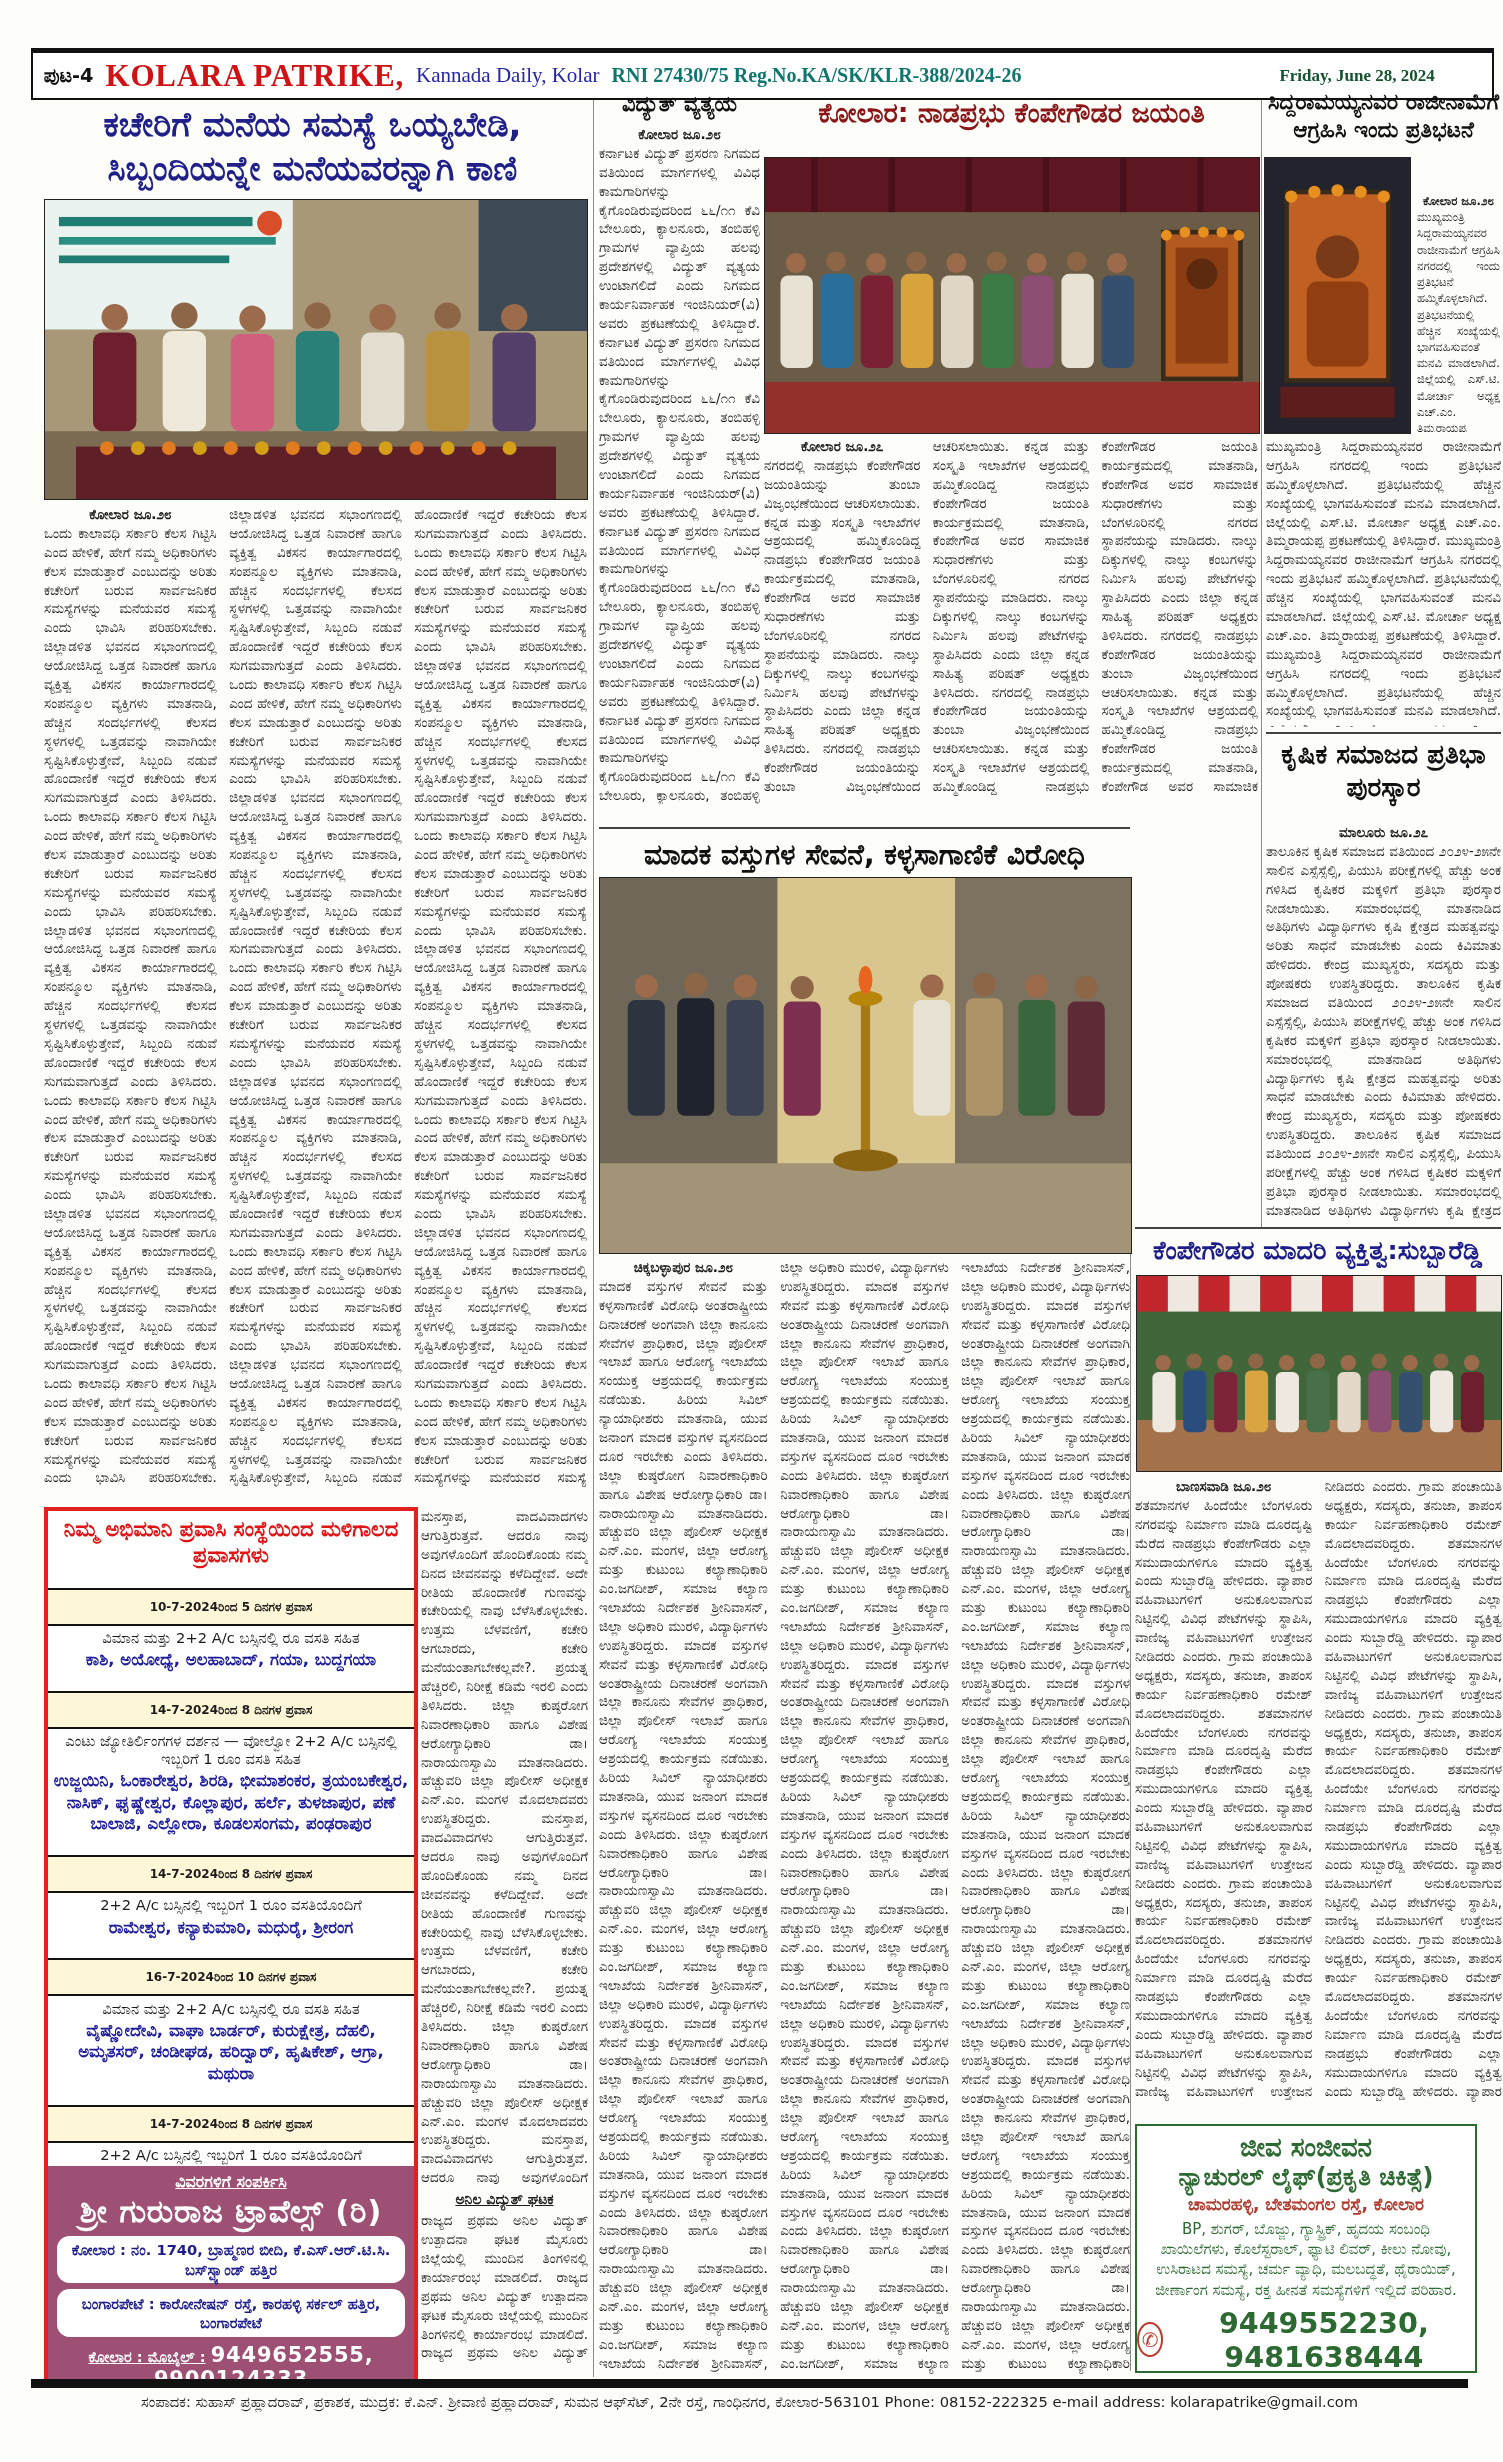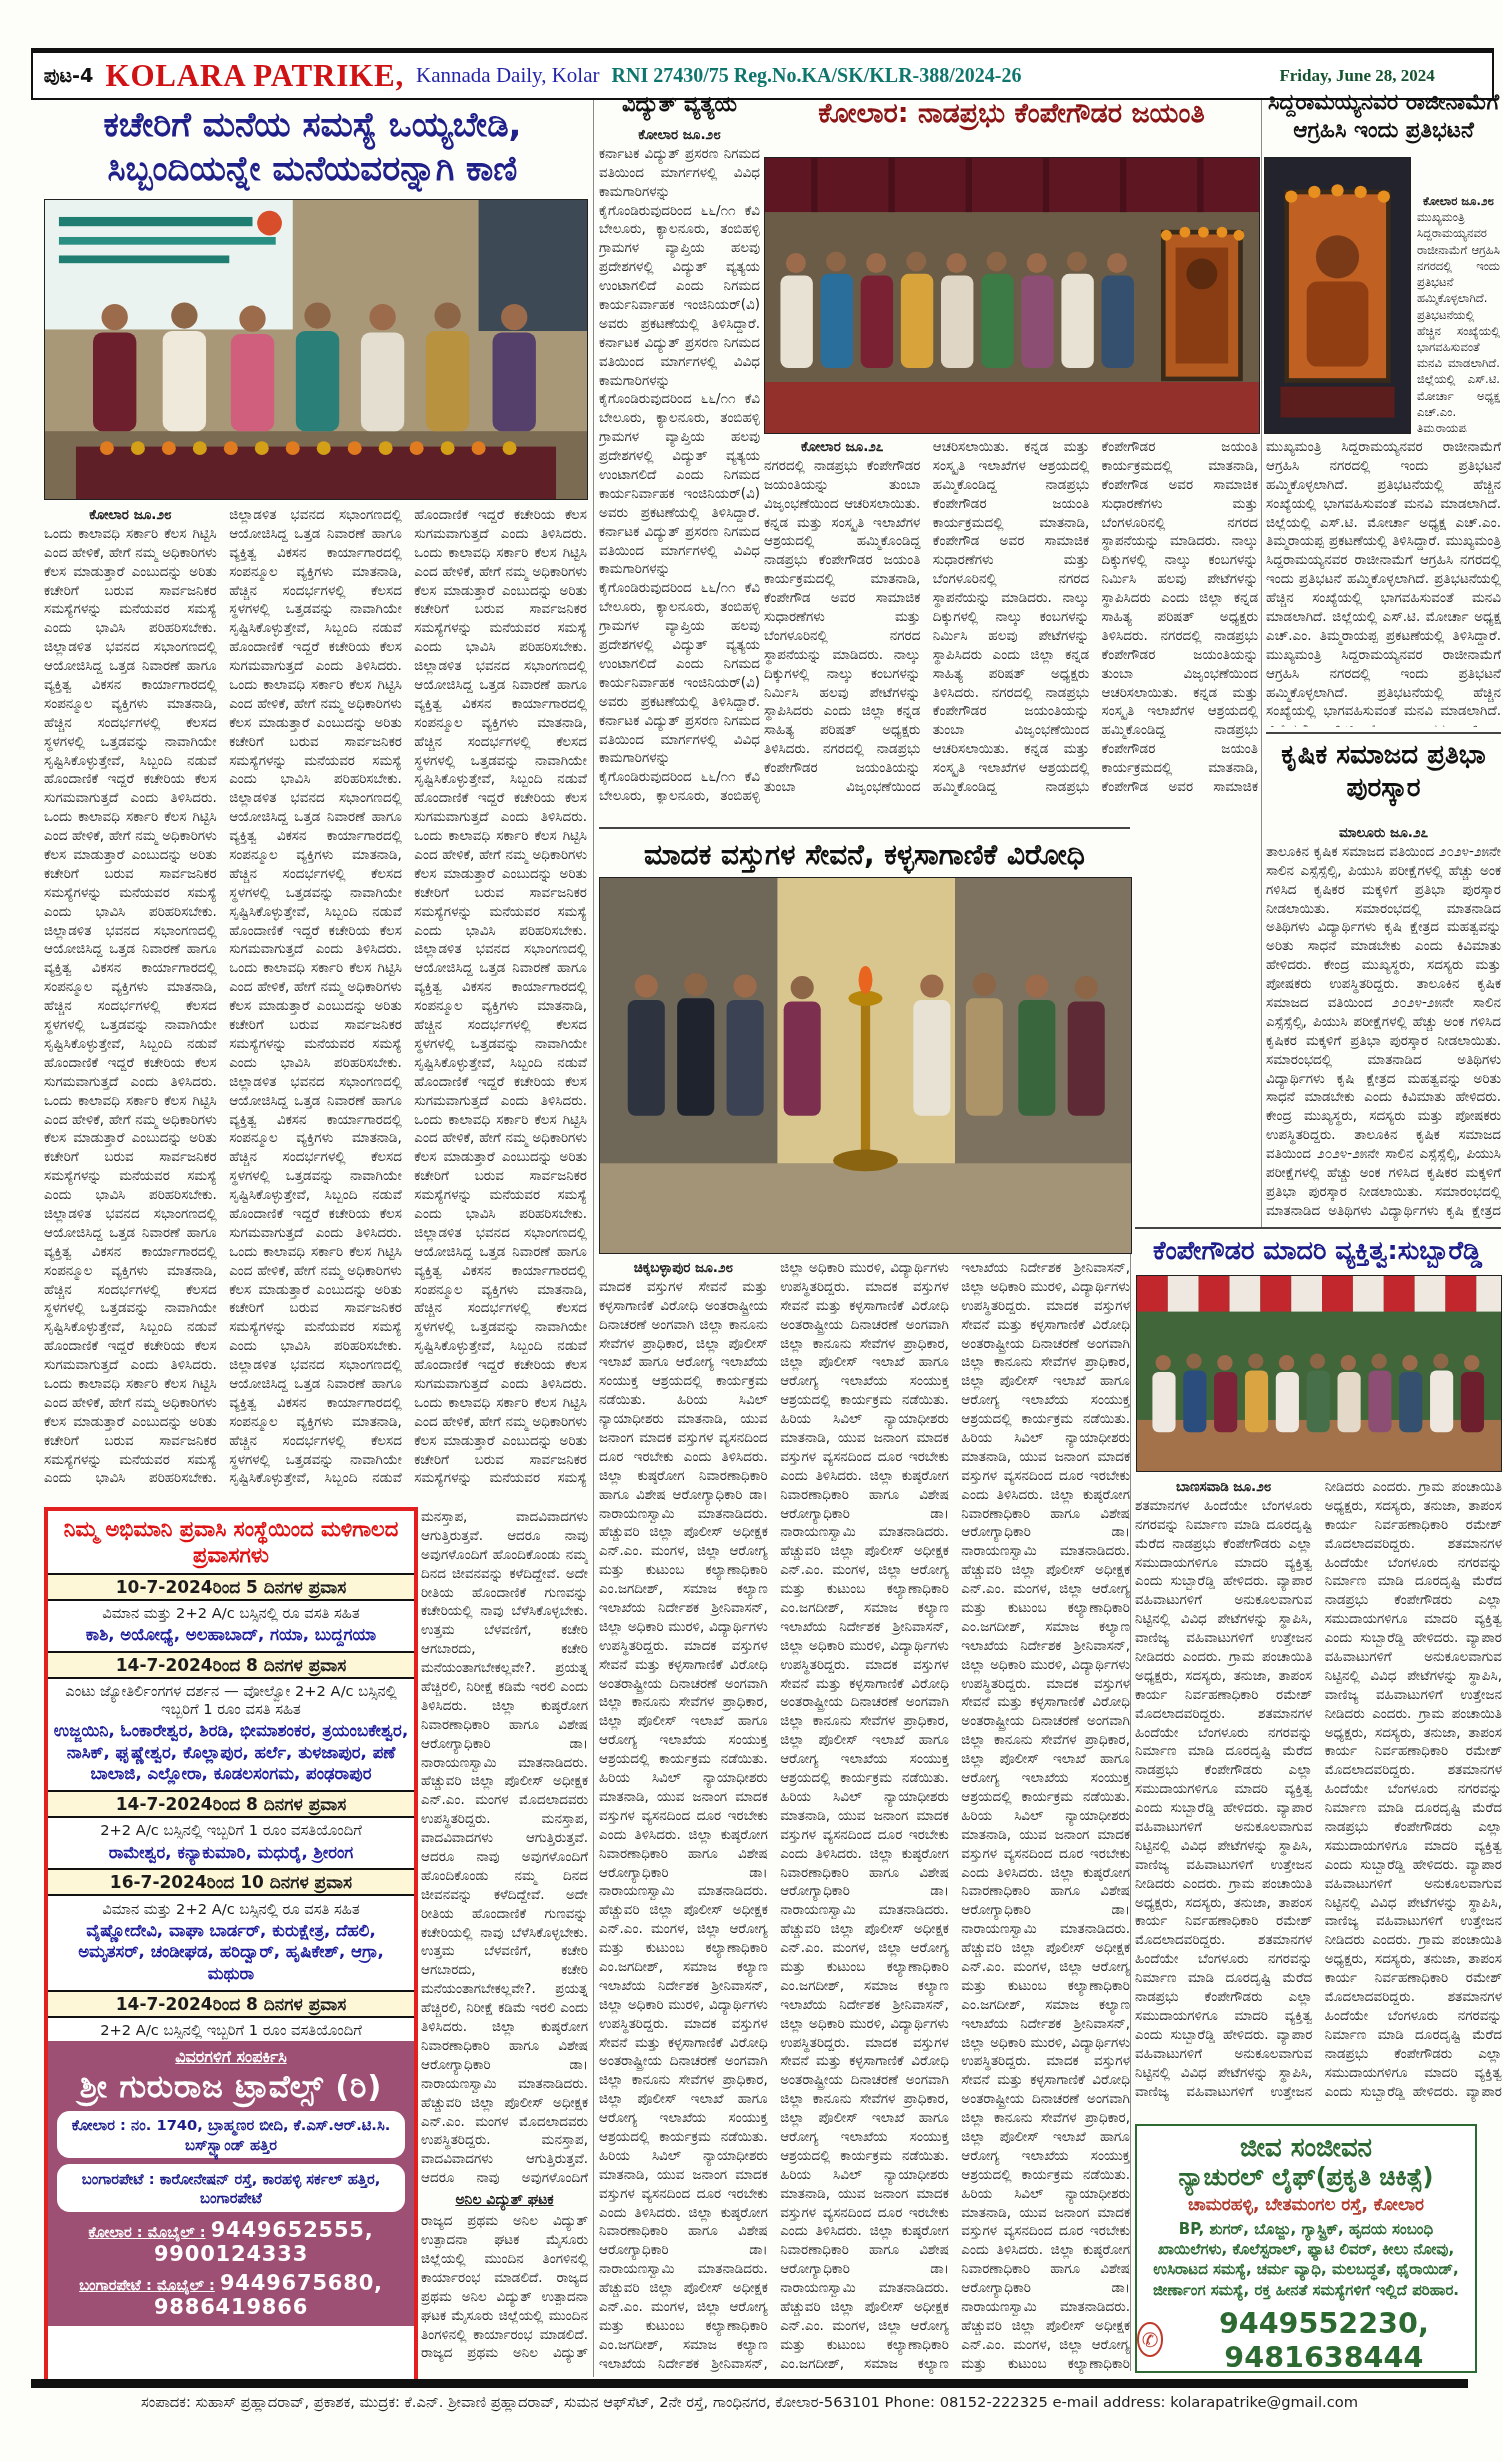--- a/index.html
+++ b/index.html
@@ -33,38 +33,38 @@
   .photo{background:#777;overflow:hidden;border:1.5px solid #222;}
   .photo svg{display:block;width:100%;height:100%;}
   
   .vrule{width:0.8px;background:#8a8a8a;}
   .hrule{height:1.5px;background:#444;}
   
   #travel-ad{left:44px;top:1507px;width:366px;height:872px;border:4.6px solid #e32020;background:#fff;
              overflow:hidden;text-align:center;}
   .ta-title{color:#e01414;font-weight:bold;font-size:21px;line-height:1.25;padding:4.6px 6.2px 1.5px;}
   .ta-band{background:#fdf6d7;border-top:2.3px solid #111;border-bottom:2.3px solid #111;
-           font-size:17px;font-weight:bold;padding:2px 0;margin-top:3px;}
+           font-size:12px;font-weight:bold;padding:10px 0;margin-top:18px;}
   .ta-detail{font-size:14.7px;padding:3.1px 4.6px 0;}
   .ta-dest{color:#1c1c9c;font-weight:bold;font-size:16.6px;line-height:1.3;padding:2.3px 4.6px;}
   #ta-contact{background:#9e4f74;color:#fff;margin-top:2px;padding:6.2px 7.7px 7.7px;}
   .ta-ch{font-size:16px;font-weight:bold;text-decoration:underline;}
   .ta-co{font-size:31px;font-weight:bold;letter-spacing:0.8px;margin:1.5px 0 6.2px;}
   .ta-addr{background:#fff;color:#1c1c8a;font-weight:bold;font-size:14.7px;border-radius:12.4px;
            padding:4.6px 7.7px;margin:6.2px 1.5px;line-height:1.3;}
   .ta-ph{font-size:14.7px;font-weight:bold;margin-top:4.6px;}
   .ta-ph b{font-size:21px;letter-spacing:0.8px;}
   .ta-ph u{text-decoration:underline;}
   
   #nature-ad{left:1135px;top:2124px;width:338px;height:245px;border:2.3px solid #2d6a32;background:#fff;
              text-align:center;overflow:hidden;color:#2d6a32;}
   .na-t1{font-size:26px;font-weight:bold;margin-top:6.2px;}
   .na-t2{font-size:24px;font-weight:bold;}
   .na-addr{color:#b03a2e;font-size:17px;font-weight:bold;margin:3.1px 0;}
-  .na-body{font-size:15px;line-height:1.35;padding:1.5px 9.3px;font-weight:bold;}
+  .na-body{font-size:15px;line-height:1.35;padding:1.5px 9.3px;font-weight:normal;}
   .na-phone{display:flex;align-items:center;justify-content:center;gap:9.3px;margin-top:4.6px;}
   .na-num{font-size:28.6px;font-weight:bold;}
   .ph-ic{display:inline-flex;align-items:center;justify-content:center;width:31px;height:31px;
          border:2.3px solid #c0392b;border-radius:50%;color:#c0392b;font-size:20px;font-weight:bold;}
   
   #footer-bar{left:31px;top:2379px;width:1437px;height:9.3px;background:#111;}
   #footer-text{left:31px;top:2393px;width:1437px;text-align:center;font-size:14.7px;color:#222;}
 </style>
 </head>
 <body>

